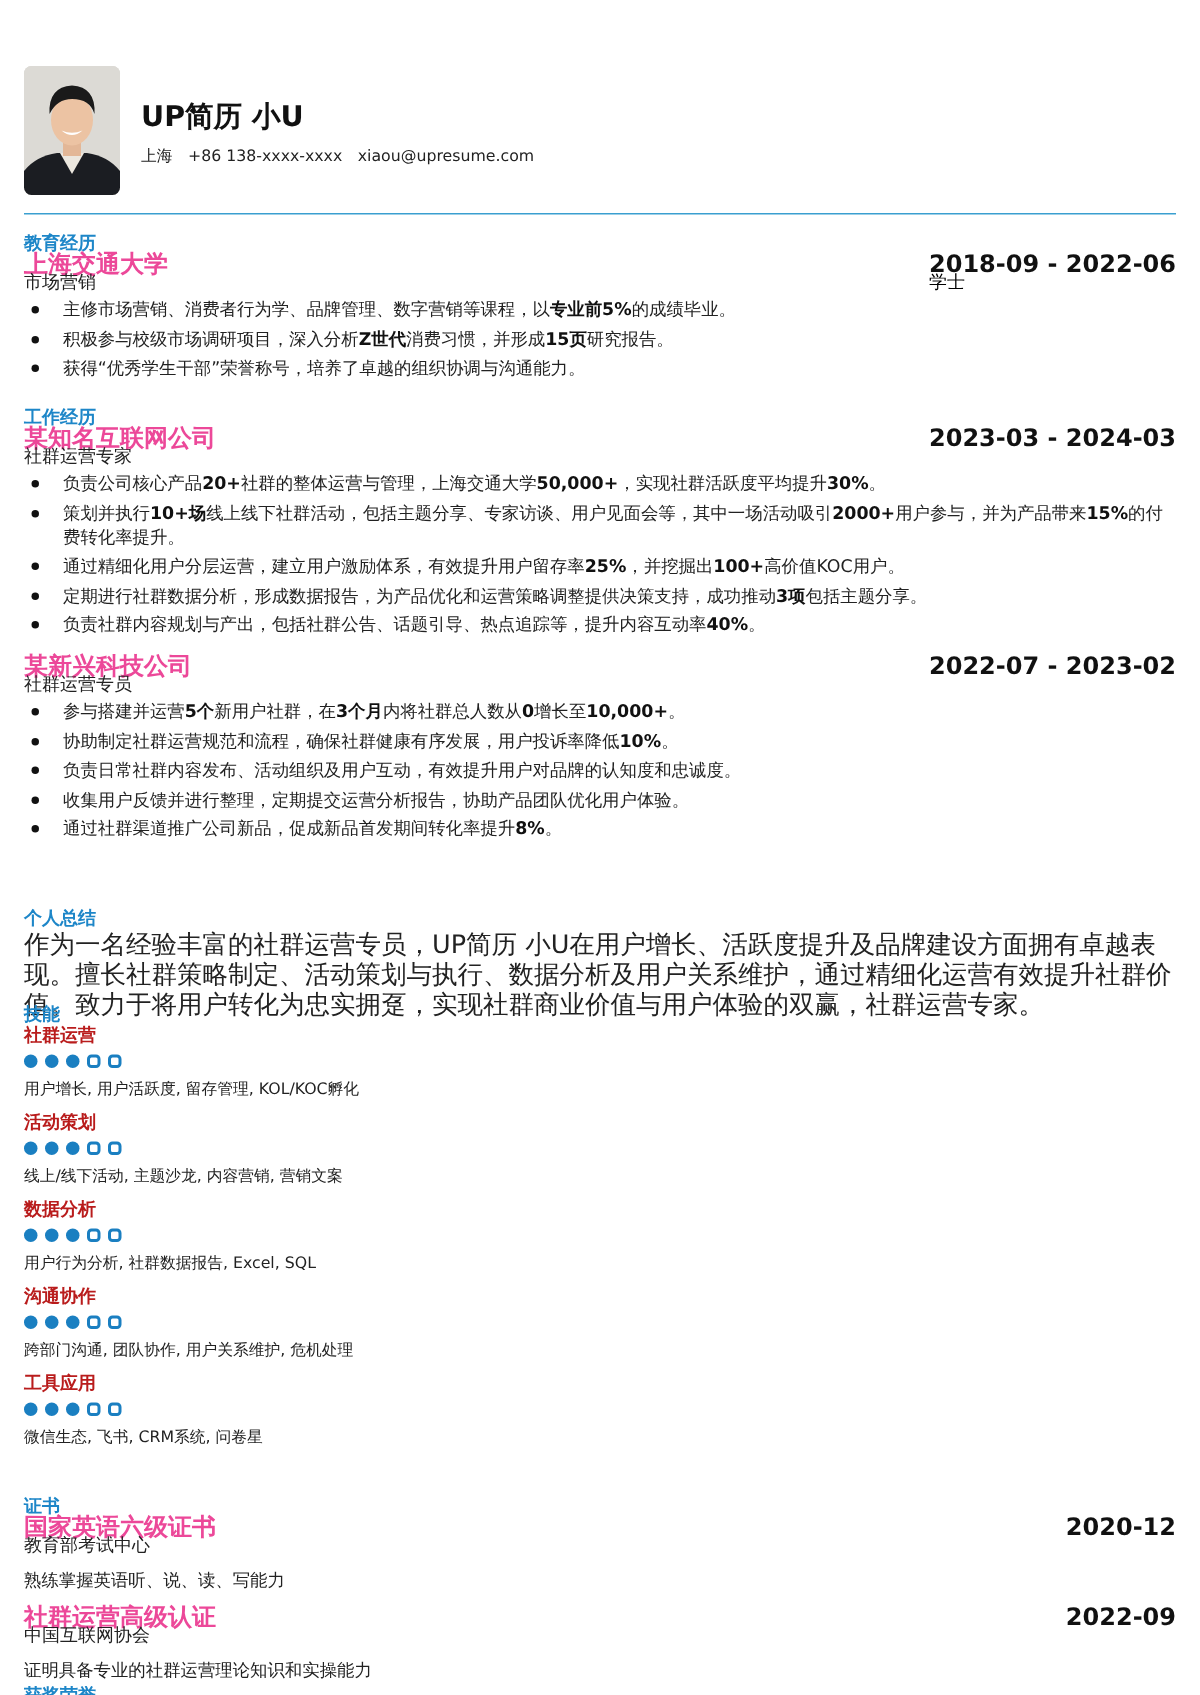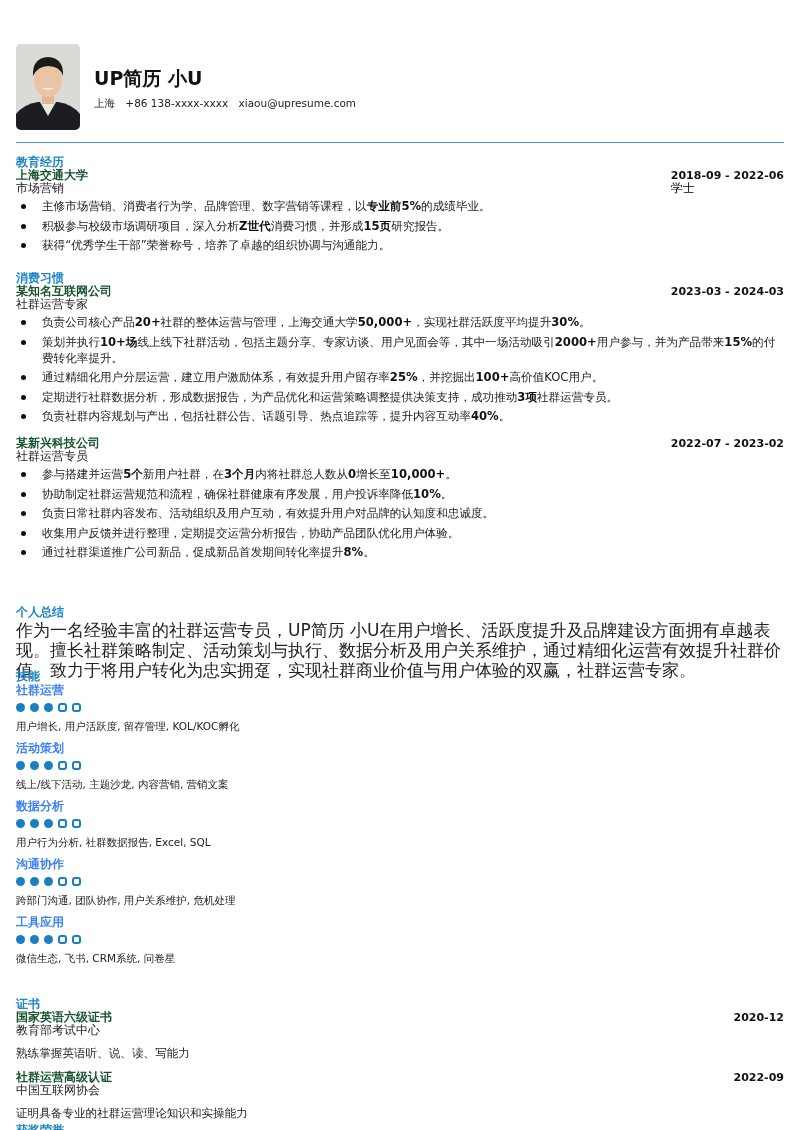--- a/index.html
+++ b/index.html
@@ -8,31 +8,31 @@
   .header { position: absolute; left: 16px; top: 44px; height: 88px; display: flex; align-items: flex-start; }
   .avatar { width: 64px; height: 86px; border-radius: 5px; overflow: hidden; background: #d9d7d2; position: relative; }
   .hdr-text { margin-left: 14px; margin-top: 22px; }
   .name { font-size: 19px; font-weight: 600; color: #111; line-height: 24px; }
   .contact { font-size: 10.5px; color: #222; margin-top: 7px; white-space: nowrap; }
   .contact span { margin-right: 7px; margin-top: 44px; }
   .rule { position: absolute; left: 16px; top: 142px; width: 768px; height: 1px; background: #3a9fd0; }
   .section { position: absolute; left: 16px; width: 768px; }
   .sec-title { font-size: 12px; color: #1d86c8; font-weight: 600; line-height: 13px; }
   .entry-head { display: flex; justify-content: space-between; align-items: flex-start; }
-  .org { font-size: 12px; font-weight: 700; line-height: 13px; color: #14532d; }
+  .org { font-size: 16px; font-weight: 700; line-height: 13px; color: #ec4899; }
   .role { font-size: 12px; line-height: 13px; color: #222; }
-  .date { font-size: 11px; font-weight: 700; color: #111; line-height: 13px; text-align: right; }
+  .date { font-size: 16px; font-weight: 700; color: #111; line-height: 13px; text-align: right; }
   .degree { font-size: 12px; color: #000000; line-height: 13px; text-align: left; }
   ul.bullets { list-style: none; margin: 3px 0 0 0; padding: 0; }
   ul.bullets li { position: relative; padding-left: 26px; font-size: 11.6px; line-height: 16px; margin-bottom: 3.5px; color: #222; }
   ul.bullets li::before { content: ""; position: absolute; left: 5px; top: 6px; width: 5px; height: 5px; border-radius: 50%; background: #111; }
   b { font-weight: 700; color: #111; }
   .summary { font-size: 17px; line-height: 20px; color: #222; margin-top: 1px; }
   .skill { margin-bottom: 8px; }
-  .skill-name { font-size: 12px; font-weight: 700; line-height: 14px; color: #3b82f6; }
+  .skill-name { font-size: 12px; font-weight: 700; line-height: 14px; color: #b91c1c; }
   .dots { display: flex; gap: 5px; margin-top: 6px; height: 9px; }
   .dot { width: 9px; height: 9px; border-radius: 50%; box-sizing: border-box; }
   .dot.on { background: #1a7fc1; }
   .dot.off { border: 2px solid #1a7fc1; background: #fff; border-radius: 3px; }
   .skill-desc { font-size: 10.5px; line-height: 14px; margin-top: 7px; color: #222; }
   .cert { margin-bottom: 10px; }
   .cert-desc { font-size: 11.6px; line-height: 16px; margin-top: 8px; color: #222; }
   .cut-title { position: absolute; left: 16px; top: 1124px; font-size: 12px; color: #1d86c8; font-weight: 600; height: 6px; overflow: hidden; line-height: 13px; }
 </style>
 </head>
@@ -75,33 +75,33 @@
     </div>
   </div>
   <ul class="bullets">
       <li><span>主修市场营销、消费者行为学、品牌管理、数字营销等课程，以</span><b>专业前5%</b><span>的成绩毕业。</span></li>
       <li><span>积极参与校级市场调研项目，深入分析</span><b>Z世代</b><span>消费习惯，并形成</span><b>15页</b><span>研究报告。</span></li>
       <li><span>获得“优秀学生干部”荣誉称号，培养了卓越的组织协调与沟通能力。</span></li>
     </ul>
 </div>
 
 <div class="section" style="top:272px;">
-  <div class="sec-title">消费习惯</div>
+  <div class="sec-title">工作经历</div>
   <div class="entry-head">
     <div>
       <div class="org">某知名互联网公司</div>
       <div class="role">社群运营专家</div>
     </div>
     <div class="date">2023-03 - 2024-03</div>
   </div>
   <ul class="bullets">
       <li><span>负责公司核心产品</span><b>20+</b><span>社群的整体运营与管理，上海交通大学</span><b>50,000+</b><span>，实现社群活跃度平均提升</span><b>30%</b><span>。</span></li>
       <li><span>策划并执行</span><b>10+场</b><span>线上线下社群活动，包括主题分享、专家访谈、用户见面会等，其中一场活动吸引</span><b>2000+</b><span>用户参与，并为产品带来</span><b>15%</b><span>的付费转化率提升。</span></li>
       <li><span>通过精细化用户分层运营，建立用户激励体系，有效提升用户留存率</span><b>25%</b><span>，并挖掘出</span><b>100+</b><span>高价值KOC用户。</span></li>
-      <li><span>定期进行社群数据分析，形成数据报告，为产品优化和运营策略调整提供决策支持，成功推动</span><b>3项</b><span>社群运营专员。</span></li>
+      <li><span>定期进行社群数据分析，形成数据报告，为产品优化和运营策略调整提供决策支持，成功推动</span><b>3项</b><span>包括主题分享。</span></li>
       <li><span>负责社群内容规划与产出，包括社群公告、话题引导、热点追踪等，提升内容互动率</span><b>40%</b><span>。</span></li>
     </ul>
 </div>
 
 <div class="section" style="top:437px;">
   <div class="entry-head">
     <div>
       <div class="org">某新兴科技公司</div>
       <div class="role">社群运营专员</div>
     </div>

